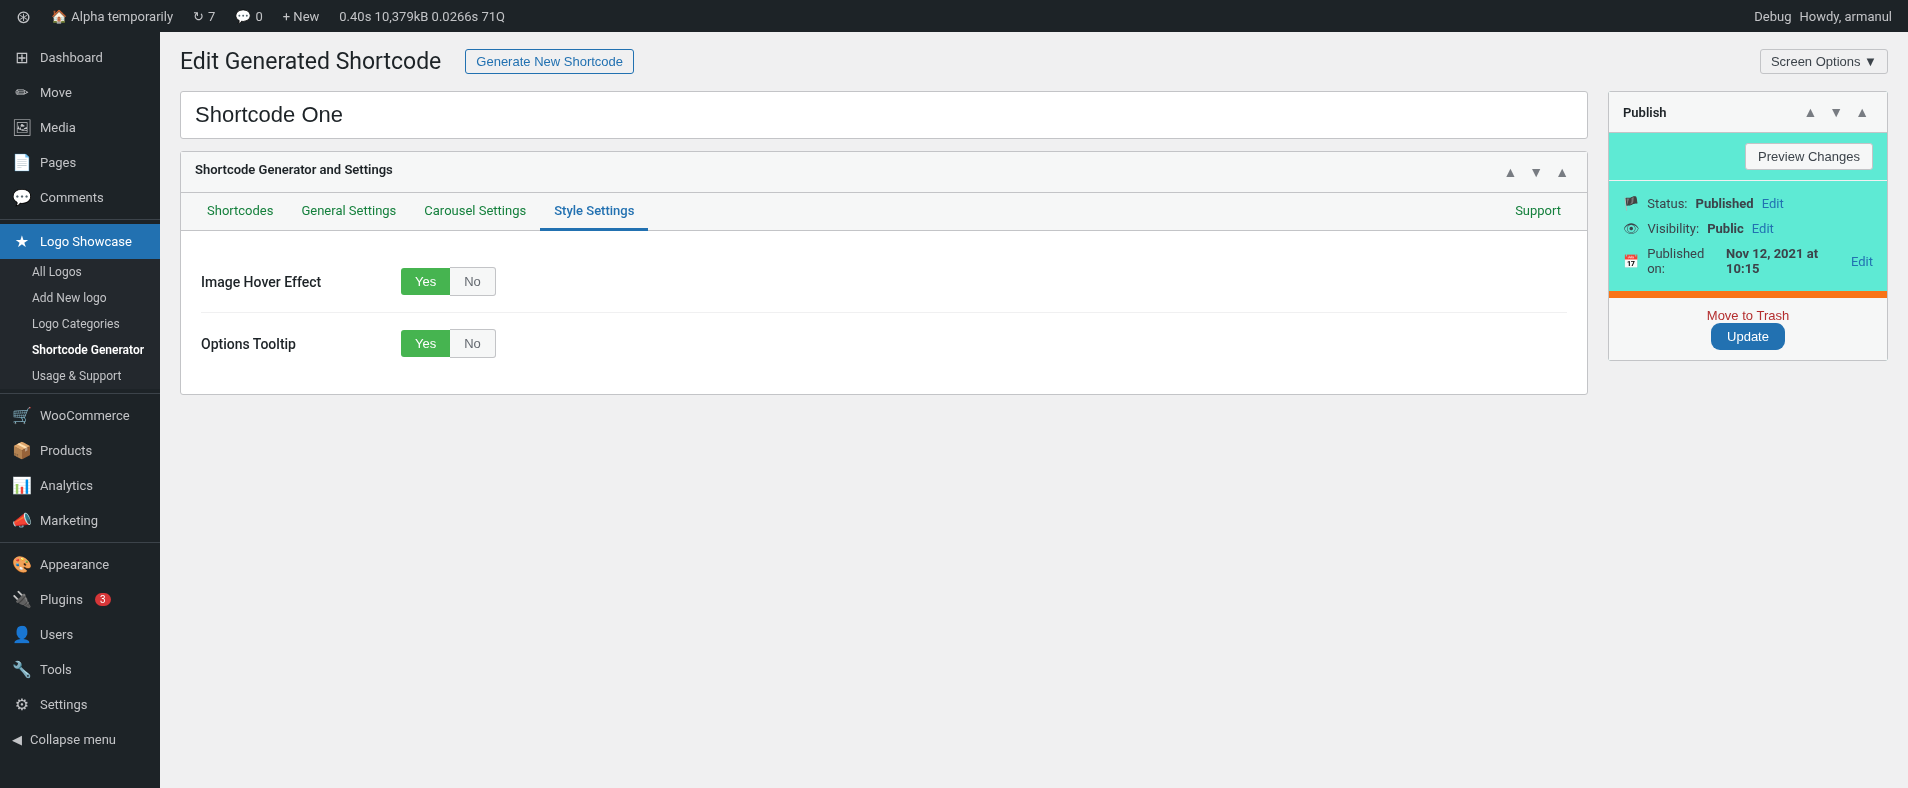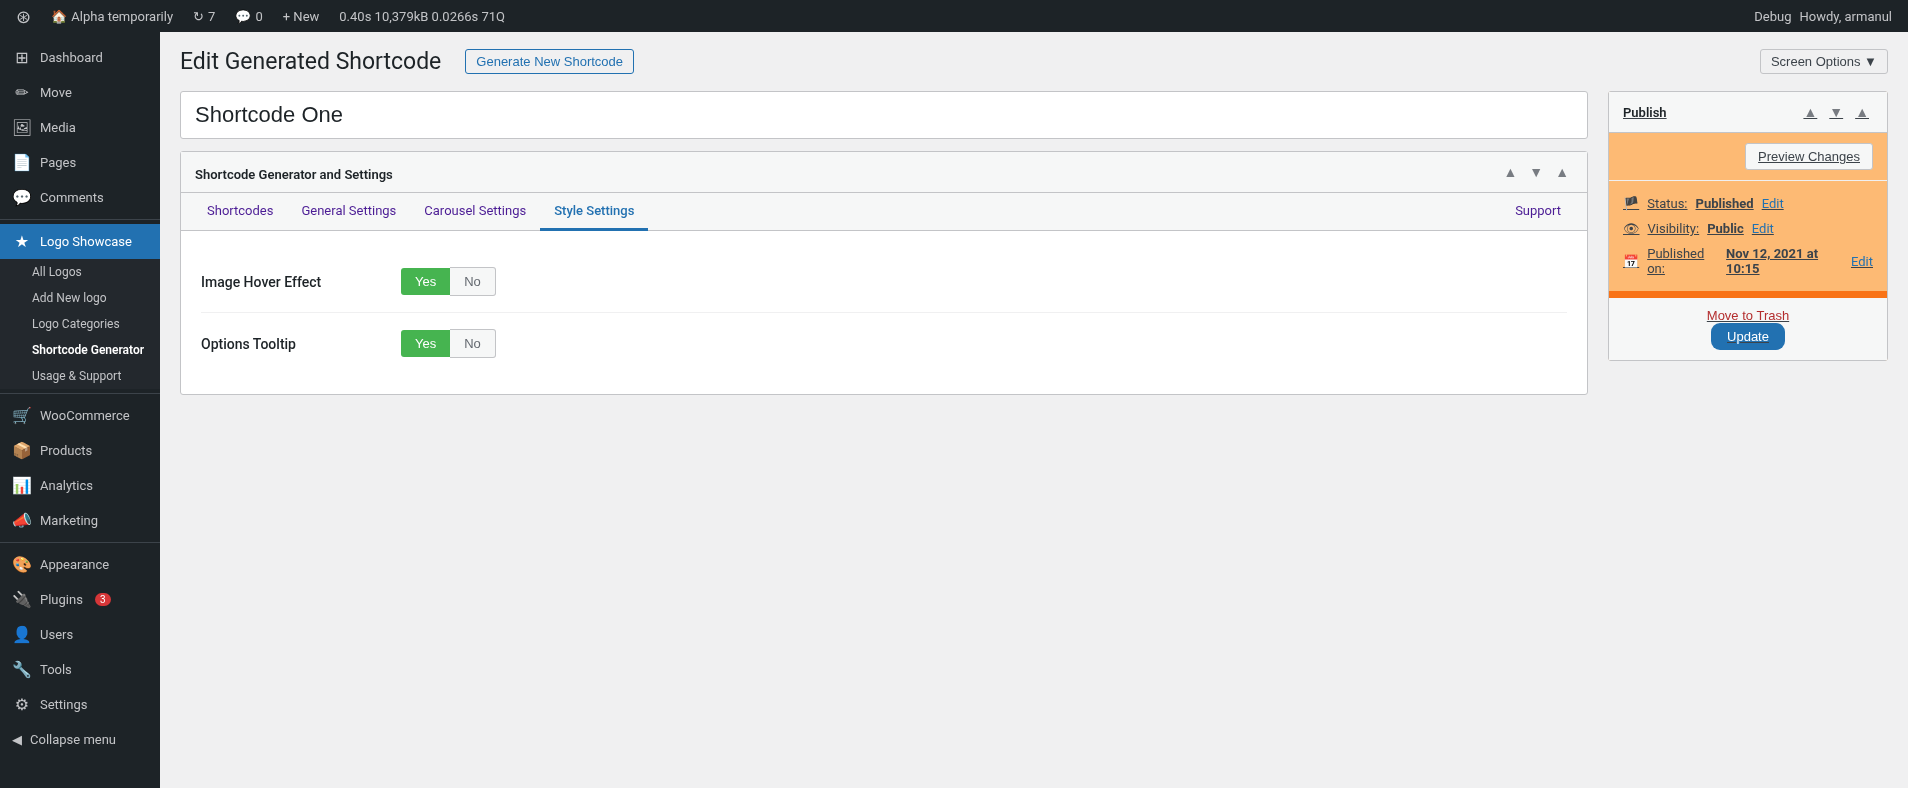--- a/index.html
+++ b/index.html
@@ -131,21 +131,21 @@
     }
 
     
     .settings-box {
       background: #fff;
       border: 1px solid #c3c4c7;
       border-radius: 3px;
     }
     .settings-box-header {
       display: flex;
-      align-items: flex-end;
+      align-items: flex-start;
       justify-content: space-between;
       padding: 10px 14px;
       border-bottom: 1px solid #c3c4c7;
       background: #f6f7f7;
     }
     .settings-box-title { font-size: 13px; font-weight: 600; color: #1d2327; }
     .settings-box-controls { display: flex; gap: 4px; }
     .ctrl-btn {
       background: none;
       border: none;
@@ -160,21 +160,21 @@
       display: flex;
       align-items: center;
       border-bottom: 1px solid #c3c4c7;
       background: #f6f7f7;
       padding: 0 12px;
     }
     .tab-item {
       padding: 10px 14px;
       cursor: pointer;
       font-size: 13px;
-      color: #4c1d95;
+      color: #15803d;
       border-bottom: 3px solid transparent;
       margin-bottom: -1px;
     }
     .tab-item.active { color: #2271b1; border-bottom-color: #2271b1; font-weight: 500; }
     .tab-support { margin-left: auto; }
 
     
     .settings-content { padding: 20px 20px; }
     .setting-row {
       display: flex;
@@ -205,24 +205,23 @@
       cursor: pointer;
       font-size: 13px;
     }
 
     
     .publish-panel {
       width: 280px;
       flex-shrink: 0;
     }
     .publish-box {
-      background: #fdba74;
-      border: 1px solid #c3c4c7;
-      border-radius: 3px;
-      text-decoration: underline;
+      background: #5eead4;
+      border: 1px solid #c3c4c7;
+      border-radius: 3px;
     }
     .publish-box-header {
       display: flex;
       align-items: center;
       justify-content: space-between;
       padding: 10px 14px;
       background: #f6f7f7;
       border-bottom: 1px solid #c3c4c7;
     }
     .publish-title { font-size: 13px; font-weight: 600; color: #1d2327; }

